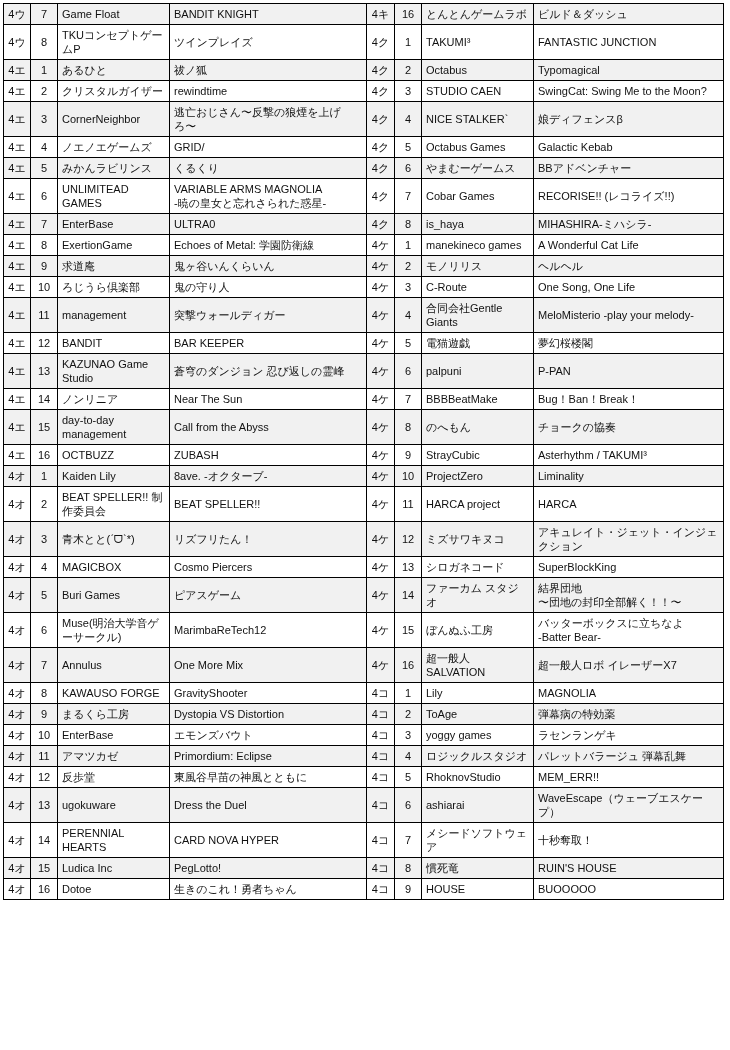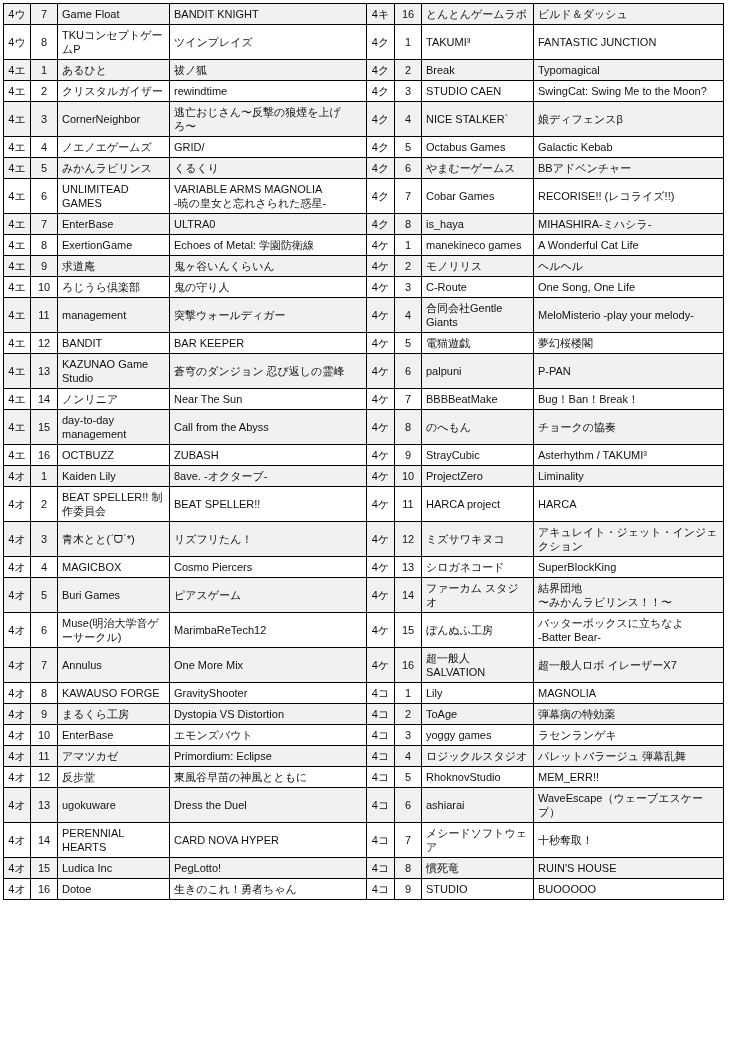--- a/index.html
+++ b/index.html
@@ -79,21 +79,21 @@
     <td>TAKUMI³</td>
     <td>FANTASTIC JUNCTION</td>
   </tr>
         <tr class="band">
     <td class="c">4エ</td>
     <td class="c">1</td>
     <td>あるひと</td>
     <td>祓ノ狐</td>
     <td class="c">4ク</td>
     <td class="c">2</td>
-    <td>Break</td>
+    <td>Octabus</td>
     <td>Typomagical</td>
   </tr>
         <tr>
     <td class="c">4エ</td>
     <td class="c">2</td>
     <td>クリスタルガイザー</td>
     <td>rewindtime</td>
     <td class="c">4ク</td>
     <td class="c">3</td>
     <td>STUDIO CAEN</td>
@@ -282,21 +282,21 @@
   </tr>
         <tr class="band">
     <td class="c">4オ</td>
     <td class="c">5</td>
     <td>Buri Games</td>
     <td>ピアスゲーム</td>
     <td class="c">4ケ</td>
     <td class="c">14</td>
     <td>ファーカム スタジオ</td>
     <td>結界団地
-〜みかんラビリンス！！〜</td>
+〜団地の封印全部解く！！〜</td>
   </tr>
         <tr>
     <td class="c">4オ</td>
     <td class="c">6</td>
     <td>Muse(明治大学音ゲーサークル)</td>
     <td>MarimbaReTech12</td>
     <td class="c">4ケ</td>
     <td class="c">15</td>
     <td>ぼんぬふ工房</td>
     <td>バッターボックスに立ちなよ
@@ -392,18 +392,18 @@
     <td>慣死竜</td>
     <td>RUIN'S HOUSE</td>
   </tr>
         <tr>
     <td class="c">4オ</td>
     <td class="c">16</td>
     <td>Dotoe</td>
     <td>生きのこれ！勇者ちゃん</td>
     <td class="c">4コ</td>
     <td class="c">9</td>
-    <td>STUDIO</td>
+    <td>HOUSE</td>
     <td>BUOOOOO</td>
   </tr>
       </tbody>
   </table>
 </div>
 
 </body></html>

